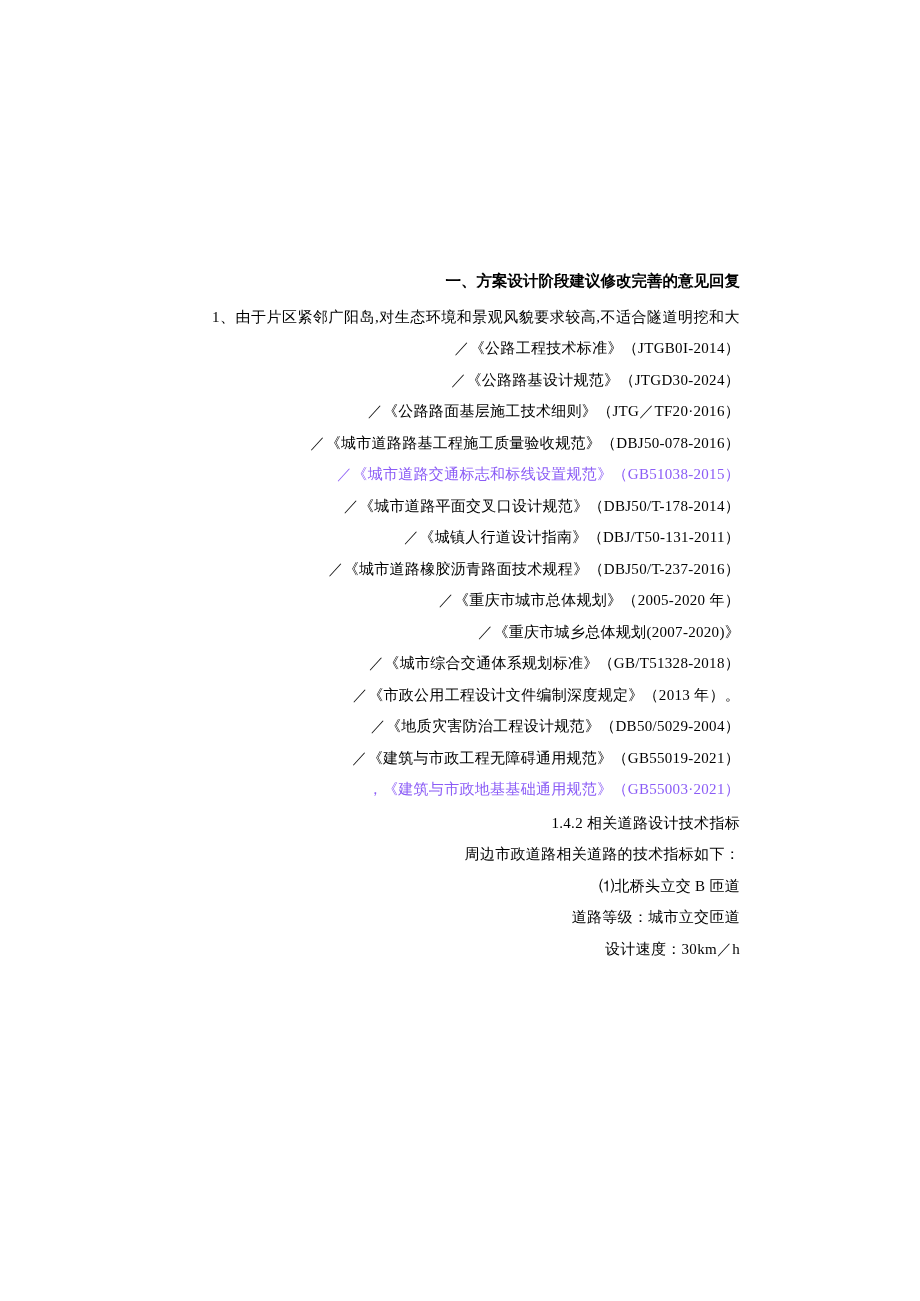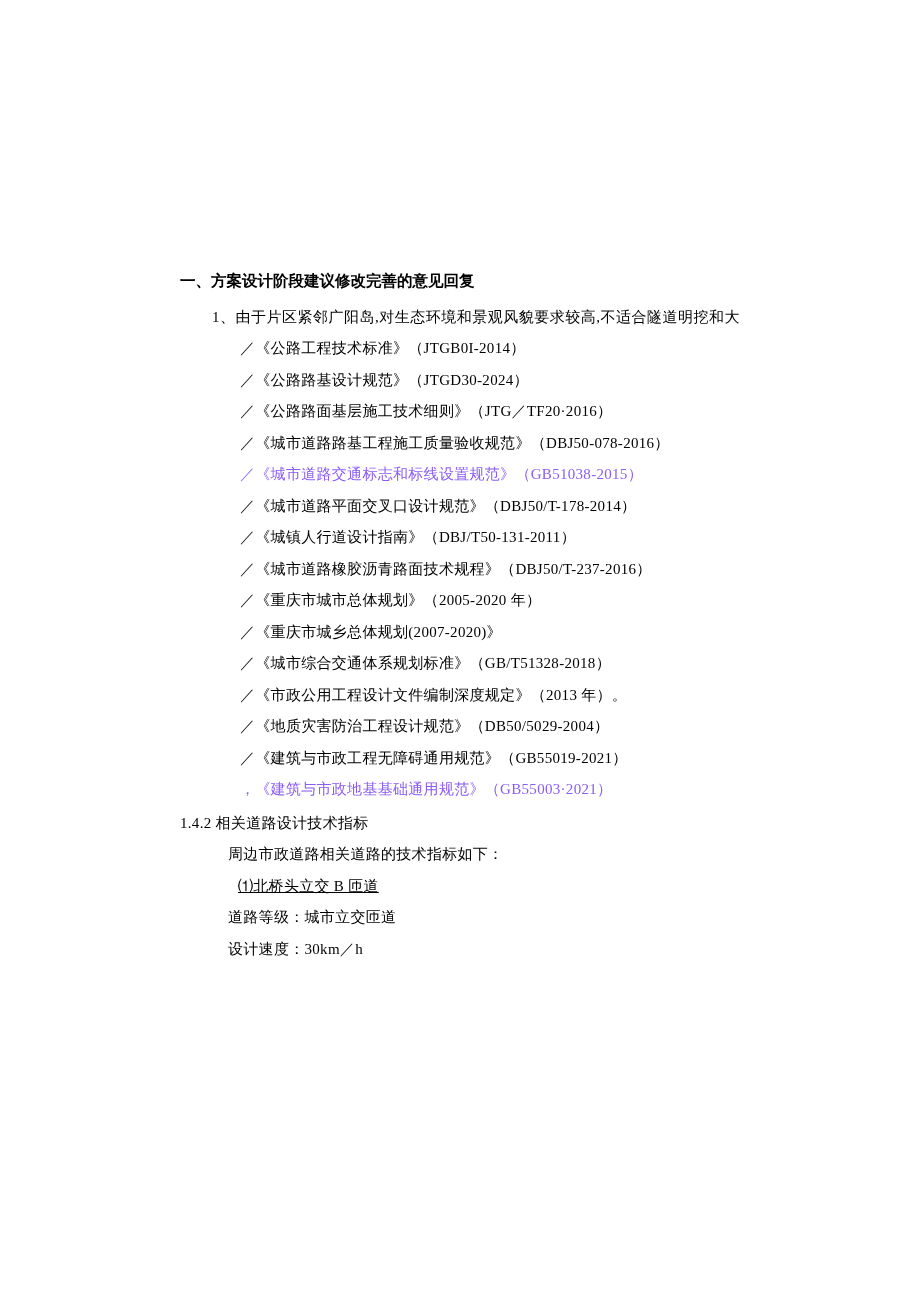--- a/index.html
+++ b/index.html
@@ -1,18 +1,19 @@
 <!DOCTYPE html>
 <html><head>
   <meta charset="utf-8">
   <style>
     * {
       margin: 0;
       padding: 0;
       box-sizing: border-box;
+      text-align: right;
     }
     body {
       width: 920px;
       height: 1301px;
       background: #ffffff;
       font-family: "SimSun", "宋体", serif;
       font-size: 15px;
       color: #000000;
       padding: 265px 180px 0 180px;
       line-height: 2.1;
@@ -37,21 +38,20 @@
       letter-spacing: 0.3px;
       margin-top: 2px;
     }
     .sub-para {
       padding-left: 48px;
       letter-spacing: 0.3px;
     }
     .sub-para-inner {
       padding-left: 58px;
       letter-spacing: 0.3px;
-      text-decoration: underline;
     }
   </style>
 </head>
 <body>
 
 <div class="heading">一、方案设计阶段建议修改完善的意见回复</div>
 
 <div class="para">1、由于片区紧邻广阳岛,对生态环境和景观风貌要求较高,不适合隧道明挖和大</div>
 
 <div id="standards-container">

